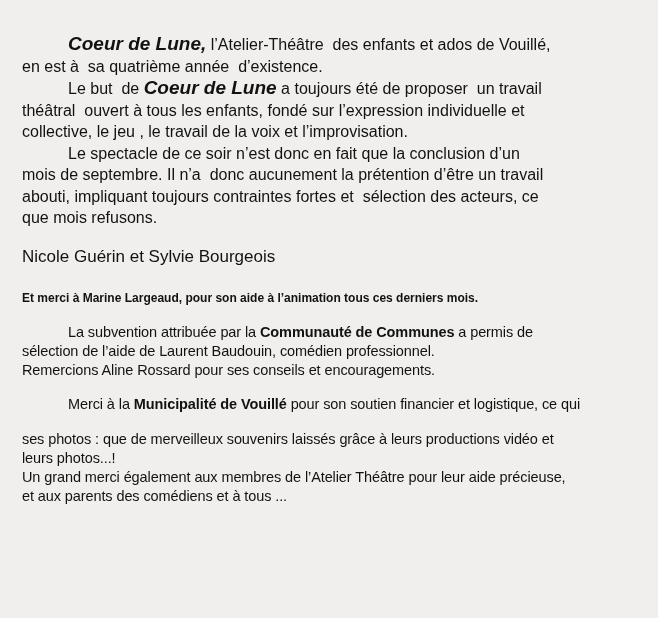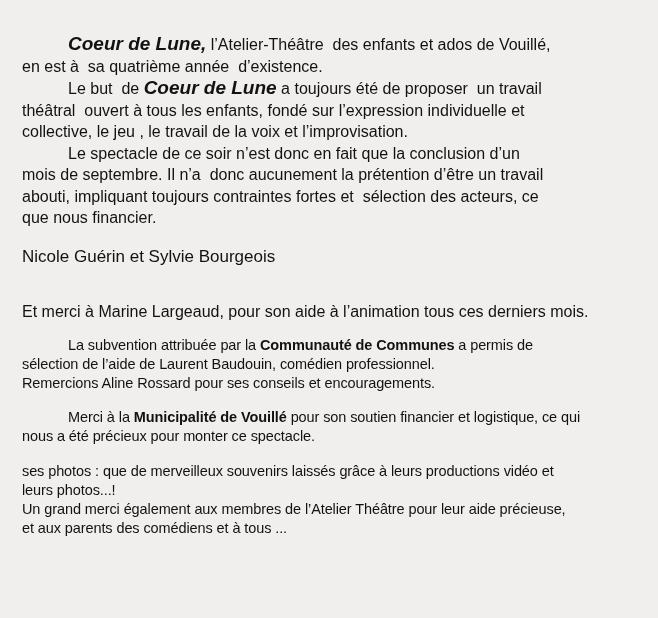--- a/index.html
+++ b/index.html
@@ -19,58 +19,58 @@
   .sm .line { font-size: 14.5px; line-height: 19px; letter-spacing: -0.1px; }
   .indent { padding-left: 46px; }
   .inline-title { font-size: 19px; font-weight: 700; font-style: italic; }
   .bold { font-weight: 700; }
   .signature {
     font-size: 17px; line-height: 21.5px;
     margin-top: 17px;
     white-space: pre;
   }
   .thanks-marine {
-    font-size: 16px; line-height: 21.5px;
-    margin-top: 34px;
+    font-size: 12px; line-height: 21.5px;
+    margin-top: 21px;
     white-space: pre;
+    font-weight: bold;
   }
   .para-subvention { margin-top: 13px; }
-  .para-municipalite { margin-top: 15px; }
+  .para-municipalite { margin-top: 15px; text-align: right; }
   .para-clubvideo { margin-top: 16px; }
 </style>
 </head>
 <body>
 
 <div class="page">
 
   <div class="lg">
     <div class="line indent"><span class="inline-title">Coeur de Lune,</span><span> l’Atelier-Théâtre  des enfants et ados de Vouillé,</span></div>
     <div class="line">en est à  sa quatrième année  d’existence.</div>
     <div class="line indent"><span>Le but  de </span><span class="inline-title">Coeur de Lune</span><span> a toujours été de proposer  un travail</span></div>
     <div class="line">théâtral  ouvert à tous les enfants, fondé sur l’expression individuelle et</div>
     <div class="line">collective, le jeu , le travail de la voix et l’improvisation.</div>
     <div class="line indent">Le spectacle de ce soir n’est donc en fait que la conclusion d’un</div>
     <div class="line">mois de septembre. Il n’a  donc aucunement la prétention d’être un travail</div>
     <div class="line">abouti, impliquant toujours contraintes fortes et  sélection des acteurs, ce</div>
-    <div class="line">que nous financier.</div>
+    <div class="line">que mois refusons.</div>
   </div>
 
   <div class="signature">Nicole Guérin et Sylvie Bourgeois</div>
 
   <div class="thanks-marine">Et merci à Marine Largeaud, pour son aide à l’animation tous ces derniers mois.</div>
 
   <div class="sm para-subvention">
     <div class="line indent"><span>La subvention attribuée par la </span><span class="bold">Communauté de Communes</span><span> a permis de</span></div>
     <div class="line">sélection de l’aide de Laurent Baudouin, comédien professionnel.</div>
     <div class="line">Remercions Aline Rossard pour ses conseils et encouragements.</div>
   </div>
 
   <div class="sm para-municipalite">
     <div class="line indent"><span>Merci à la </span><span class="bold">Municipalité de Vouillé</span><span> pour son soutien financier et logistique, ce qui</span></div>
-    <div class="line">nous a été précieux pour monter ce spectacle.</div>
   </div>
 
   <div class="sm para-clubvideo">
     <div class="line">ses photos : que de merveilleux souvenirs laissés grâce à leurs productions vidéo et</div>
     <div class="line">leurs photos...!</div>
     <div class="line">Un grand merci également aux membres de l’Atelier Théâtre pour leur aide précieuse,</div>
     <div class="line">et aux parents des comédiens et à tous ...</div>
   </div>
 
 </div>

